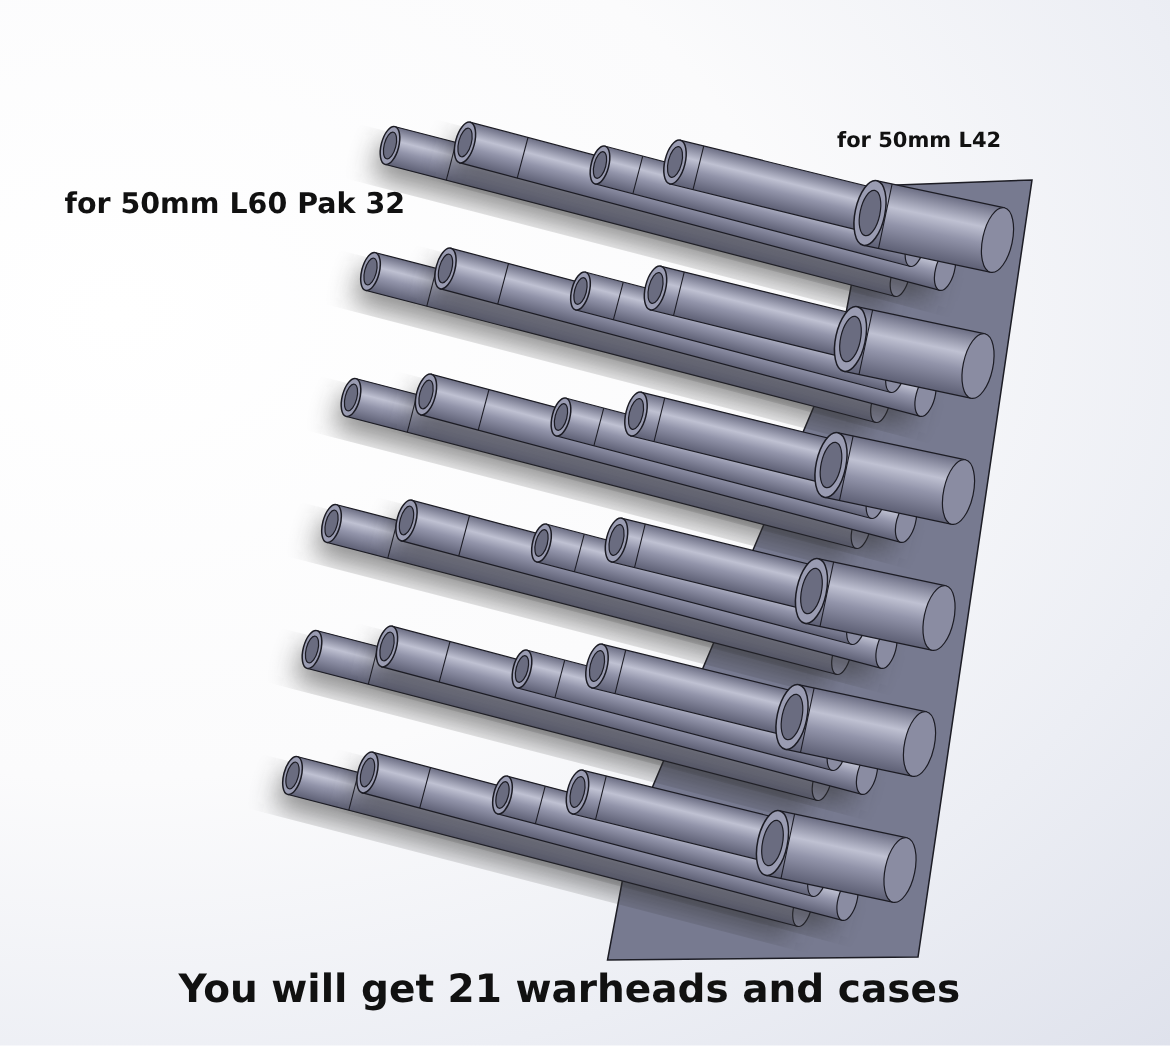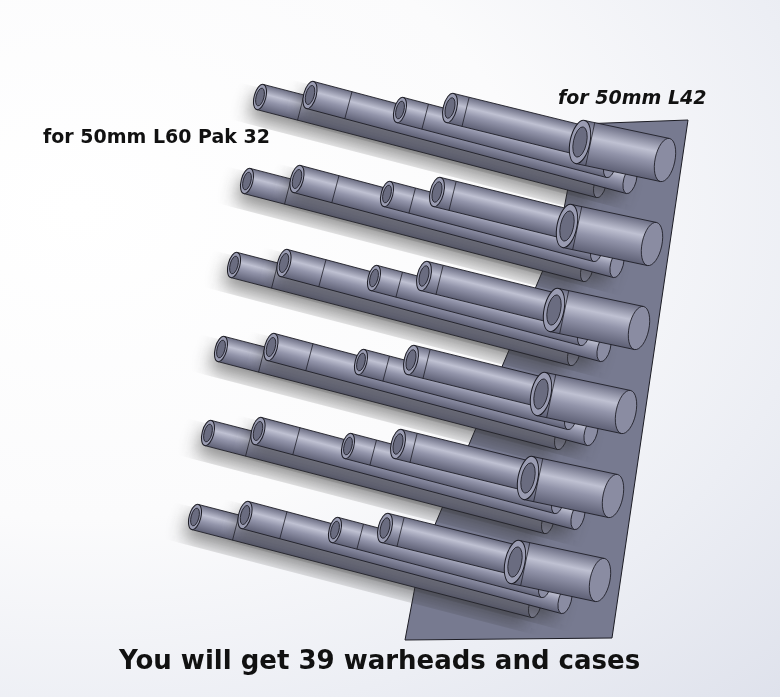--- a/index.html
+++ b/index.html
@@ -3,21 +3,21 @@
 <meta charset="utf-8">
 <style>
   html, body { margin: 0; padding: 0; }
   body {
     width: 780px; height: 697px; overflow: hidden; position: relative;
     background: radial-gradient(ellipse at 10% 30%, #ffffff 0%, #fbfbfc 45%, #eceef4 75%, #dfe2ec 100%);
     font-family: "DejaVu Sans", sans-serif;
   }
   .label { position: absolute; font-weight: bold; color: #111; white-space: nowrap; }
   #label-pak38 { left: 43px; top: 125px; font-size: 19px; }
-  #label-l42 { left: 558px; top: 86px; font-size: 19px; font-style: italic; }
+  #label-l42 { left: 558px; top: 86px; font-size: 14px; }
   #caption { left: 119px; top: 645px; font-size: 26px; }
   svg { position: absolute; left: 0; top: 0; }
 </style>
 </head>
 <body>
 
 <svg width="780" height="697" viewBox="0 0 780 697">
   <defs>
     <linearGradient id="cyl" x1="0" y1="0" x2="0" y2="1">
       <stop offset="0" stop-color="#6c6e84"></stop>
@@ -265,13 +265,13 @@
           <ellipse cx="0" cy="0" rx="9.9" ry="22" fill="#9a9cb2" stroke="#1c1c24" stroke-width="1"></ellipse>
           <ellipse cx="0" cy="0" rx="6.6" ry="15.399999999999999" fill="#6a6c80" stroke="#1c1c24" stroke-width="0.8"></ellipse>
           <line x1="10.426197772917986" y1="-22" x2="10.426197772917986" y2="22" stroke="#1c1c24" stroke-width="0.7"></line>
         </g>
       </g>
     </g>
 </svg>
 
 <div class="label" id="label-pak38">for 50mm L60 Pak 32</div>
 <div class="label" id="label-l42">for 50mm L42</div>
-<div class="label" id="caption">You will get 39 warheads and cases</div>
+<div class="label" id="caption">You will get 21 warheads and cases</div>
 
 </body></html>

